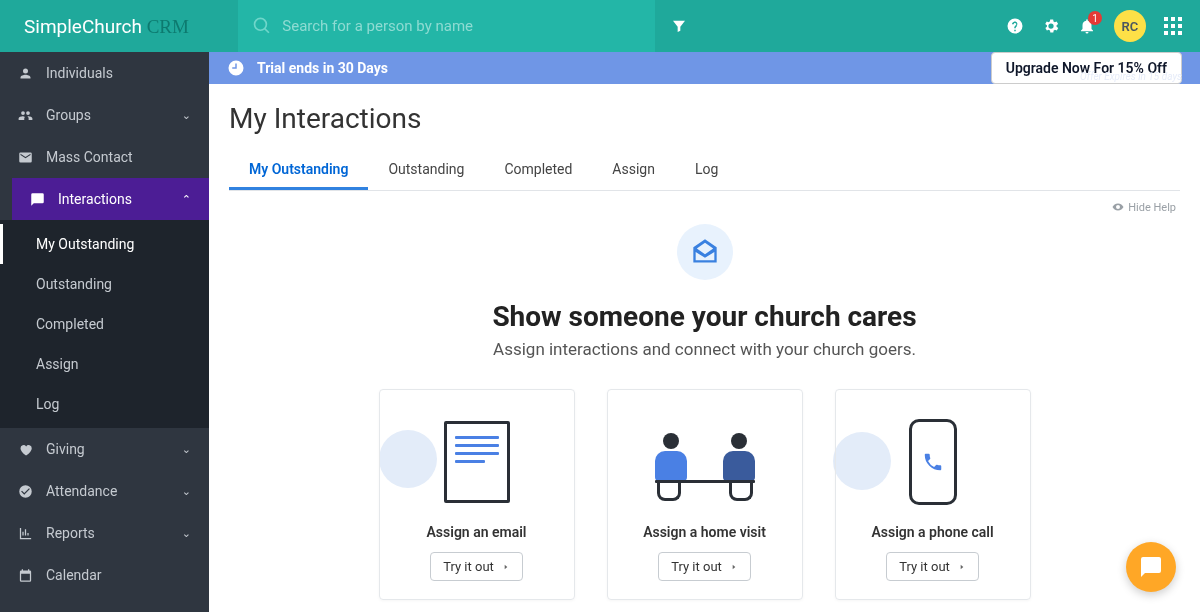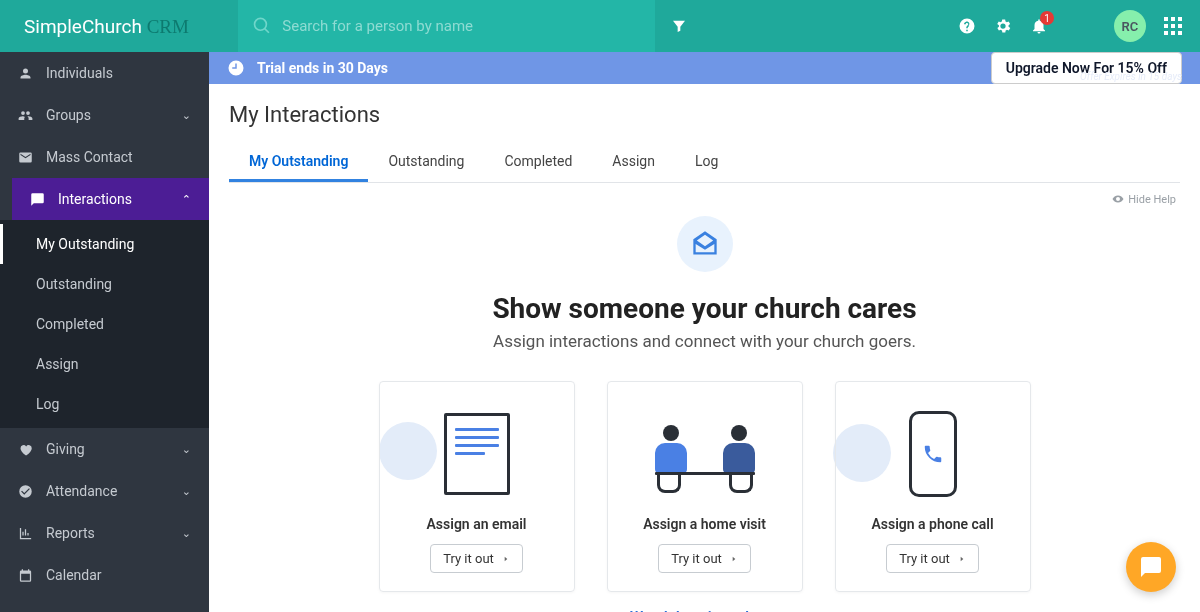--- a/index.html
+++ b/index.html
@@ -12,21 +12,21 @@
 .search-wrap { flex: 0 0 417px; background: #23b6a7; height: 52px; display: flex; align-items: center; padding: 0 14px; }
 .search-wrap svg { width: 22px; height: 22px; stroke: #6fd6ca; fill: none; stroke-width: 2; margin-right: 10px; }
 .search-input { background: transparent; border: none; outline: none; color: #fff; font-size: 15px; width: 100%; }
 .search-input::placeholder { color: #8edbd2; }
 .filter-btn { width: 48px; height: 52px; display: flex; align-items: center; justify-content: center; font-size: 14px; color: #fff; }
 .header-spacer { flex: 1; }
 .header-icons { display: flex; align-items: center; gap: 18px; padding-right: 18px; }
 .hicon { position: relative; display: flex; align-items: center; justify-content: center; cursor: pointer; }
 .hicon svg { width: 18px; height: 18px; fill: #fff; }
 .badge { position: absolute; top: -6px; right: -6px; background: #e53935; color: #fff; font-size: 10px; width: 14px; height: 14px; border-radius: 50%; display: flex; align-items: center; justify-content: center; }
-.avatar { width: 32px; height: 32px; border-radius: 50%; background: #86efac; color: #4a5660; display: flex; align-items: center; justify-content: center; font-size: 13px; font-weight: 600; margin-left: 48px; }
+.avatar { width: 32px; height: 32px; border-radius: 50%; background: #fde047; color: #4a5660; display: flex; align-items: center; justify-content: center; font-size: 13px; font-weight: 600; }
 .apps-grid { display: grid; grid-template-columns: repeat(3,4px); grid-template-rows: repeat(3,4px); gap: 3px; }
 .apps-grid span { background:#fff; width:4px; height:4px; }
 
 
 .sidebar { position: absolute; left: 0; top: 52px; width: 209px; bottom: 0; background: #2f3640; color: #c5cad0; font-size: 14px; }
 .nav-item { display: flex; align-items: center; height: 42px; padding: 0 18px; cursor: pointer; position: relative; }
 .nav-item.active { background: #4c1d95; color: #fff; margin-left: 12px; }
 .nav-item .icon { width: 18px; margin-right: 10px; display: flex; align-items: center; }
 .nav-item .icon svg { width: 15px; height: 15px; fill: currentColor; }
 .nav-item .chev { margin-left: auto; font-size: 11px; }
@@ -37,21 +37,21 @@
 
 .main { position: absolute; left: 209px; top: 52px; right: 0; bottom: 0; display: flex; flex-direction: column; }
 
 .banner { background: #6f96e6; height: 52px; display: flex; align-items: center; padding: 0 18px; color: #fff; position: relative; }
 .banner-left { display: flex; align-items: center; gap: 12px; font-size: 14px; }
 .banner-left svg { width: 18px; height: 18px; fill: #fff; }
 .banner-btn { margin-left: auto; background: #fff; color: #0f172a; border: 1px solid #ccc; border-radius: 4px; padding: 7px 14px; font-size: 14px; font-weight: 600; cursor: pointer; }
 .banner-sub { position: absolute; right: 18px; bottom: 2px; font-size: 10px; color: #e6ecf9; font-style: italic; }
 
 .page-head { padding: 18px 20px 0; }
-.page-title { font-size: 22px; color: #333; font-weight: 400; }
+.page-title { font-size: 28px; color: #333; font-weight: 400; }
 
 .tabs { display: flex; border-bottom: 1px solid #e1e4e8; margin-top: 16px; }
 .tab { padding: 10px 20px; font-size: 14px; color: #444; cursor: pointer; }
 .tab.active { color: #0066d6; font-weight: 600; border-bottom: 3px solid #3182e0; }
 
 .hide-help { text-align: right; padding: 10px 24px 0; font-size: 11px; color: #9aa0a6; cursor: pointer; display:flex; justify-content:flex-end; gap:4px;}
 .hide-help svg{width:12px;height:12px;fill:#9aa0a6;}
 
 .hero { text-align: center; padding: 10px 20px 0; }
 .hero-icon { width: 56px; height: 56px; border-radius: 50%; background: #e8f2fd; margin: 0 auto 20px; display: flex; align-items: center; justify-content: center; }

